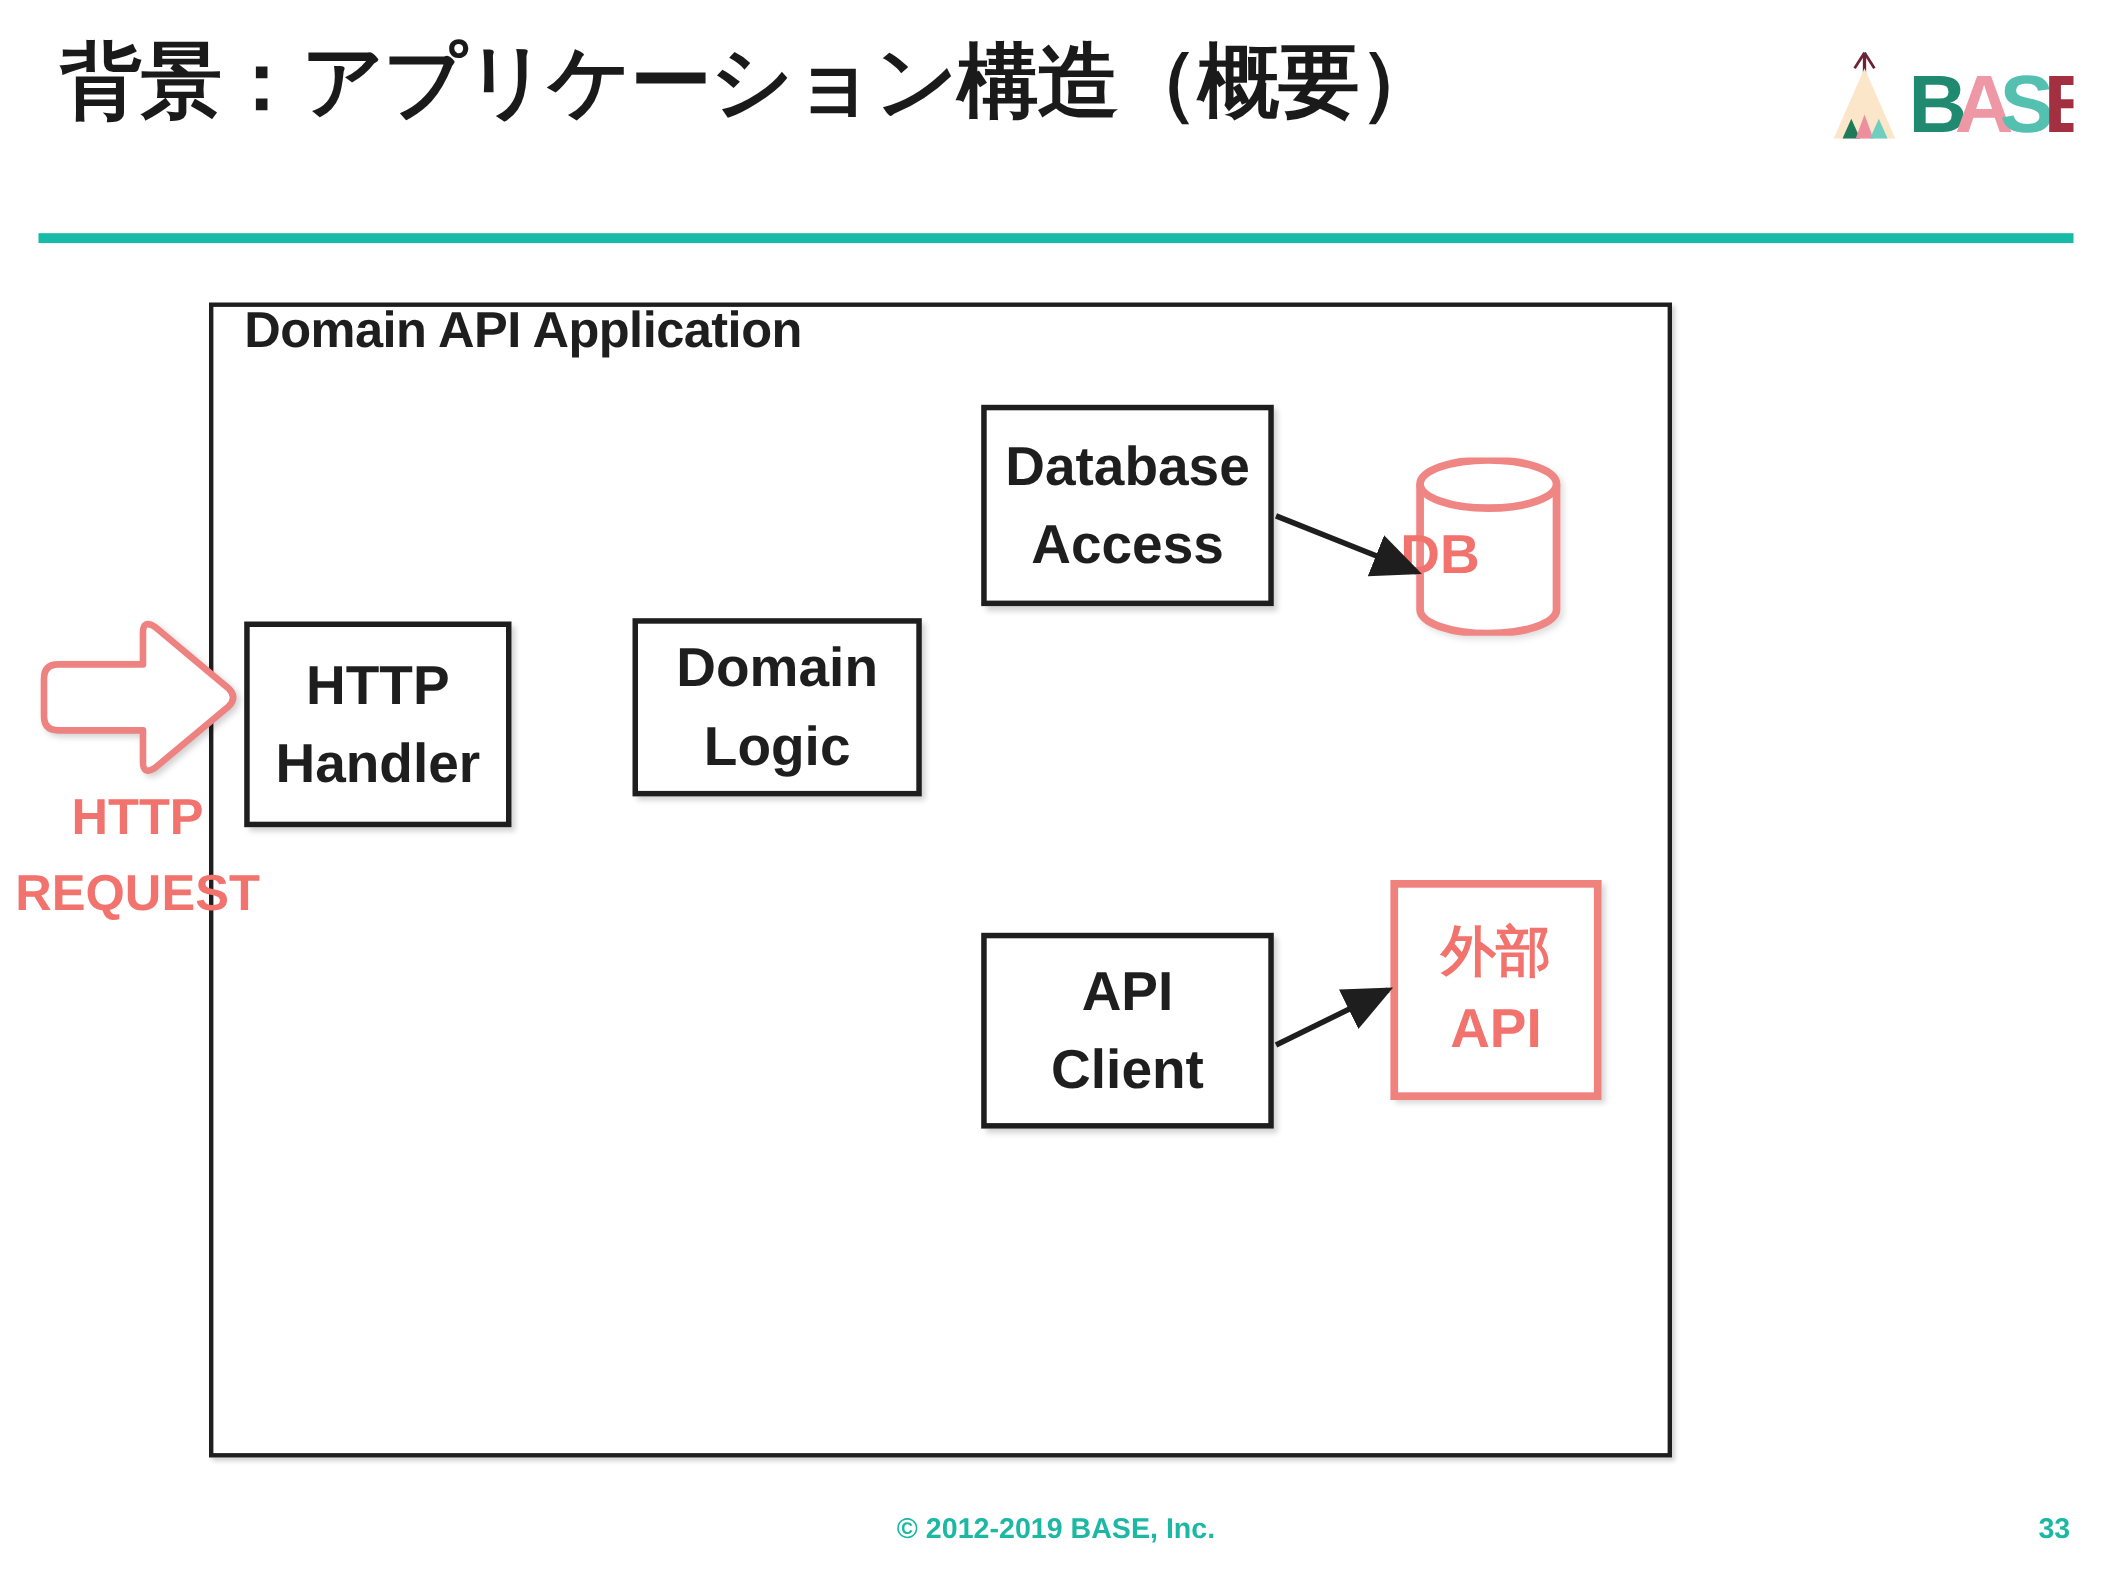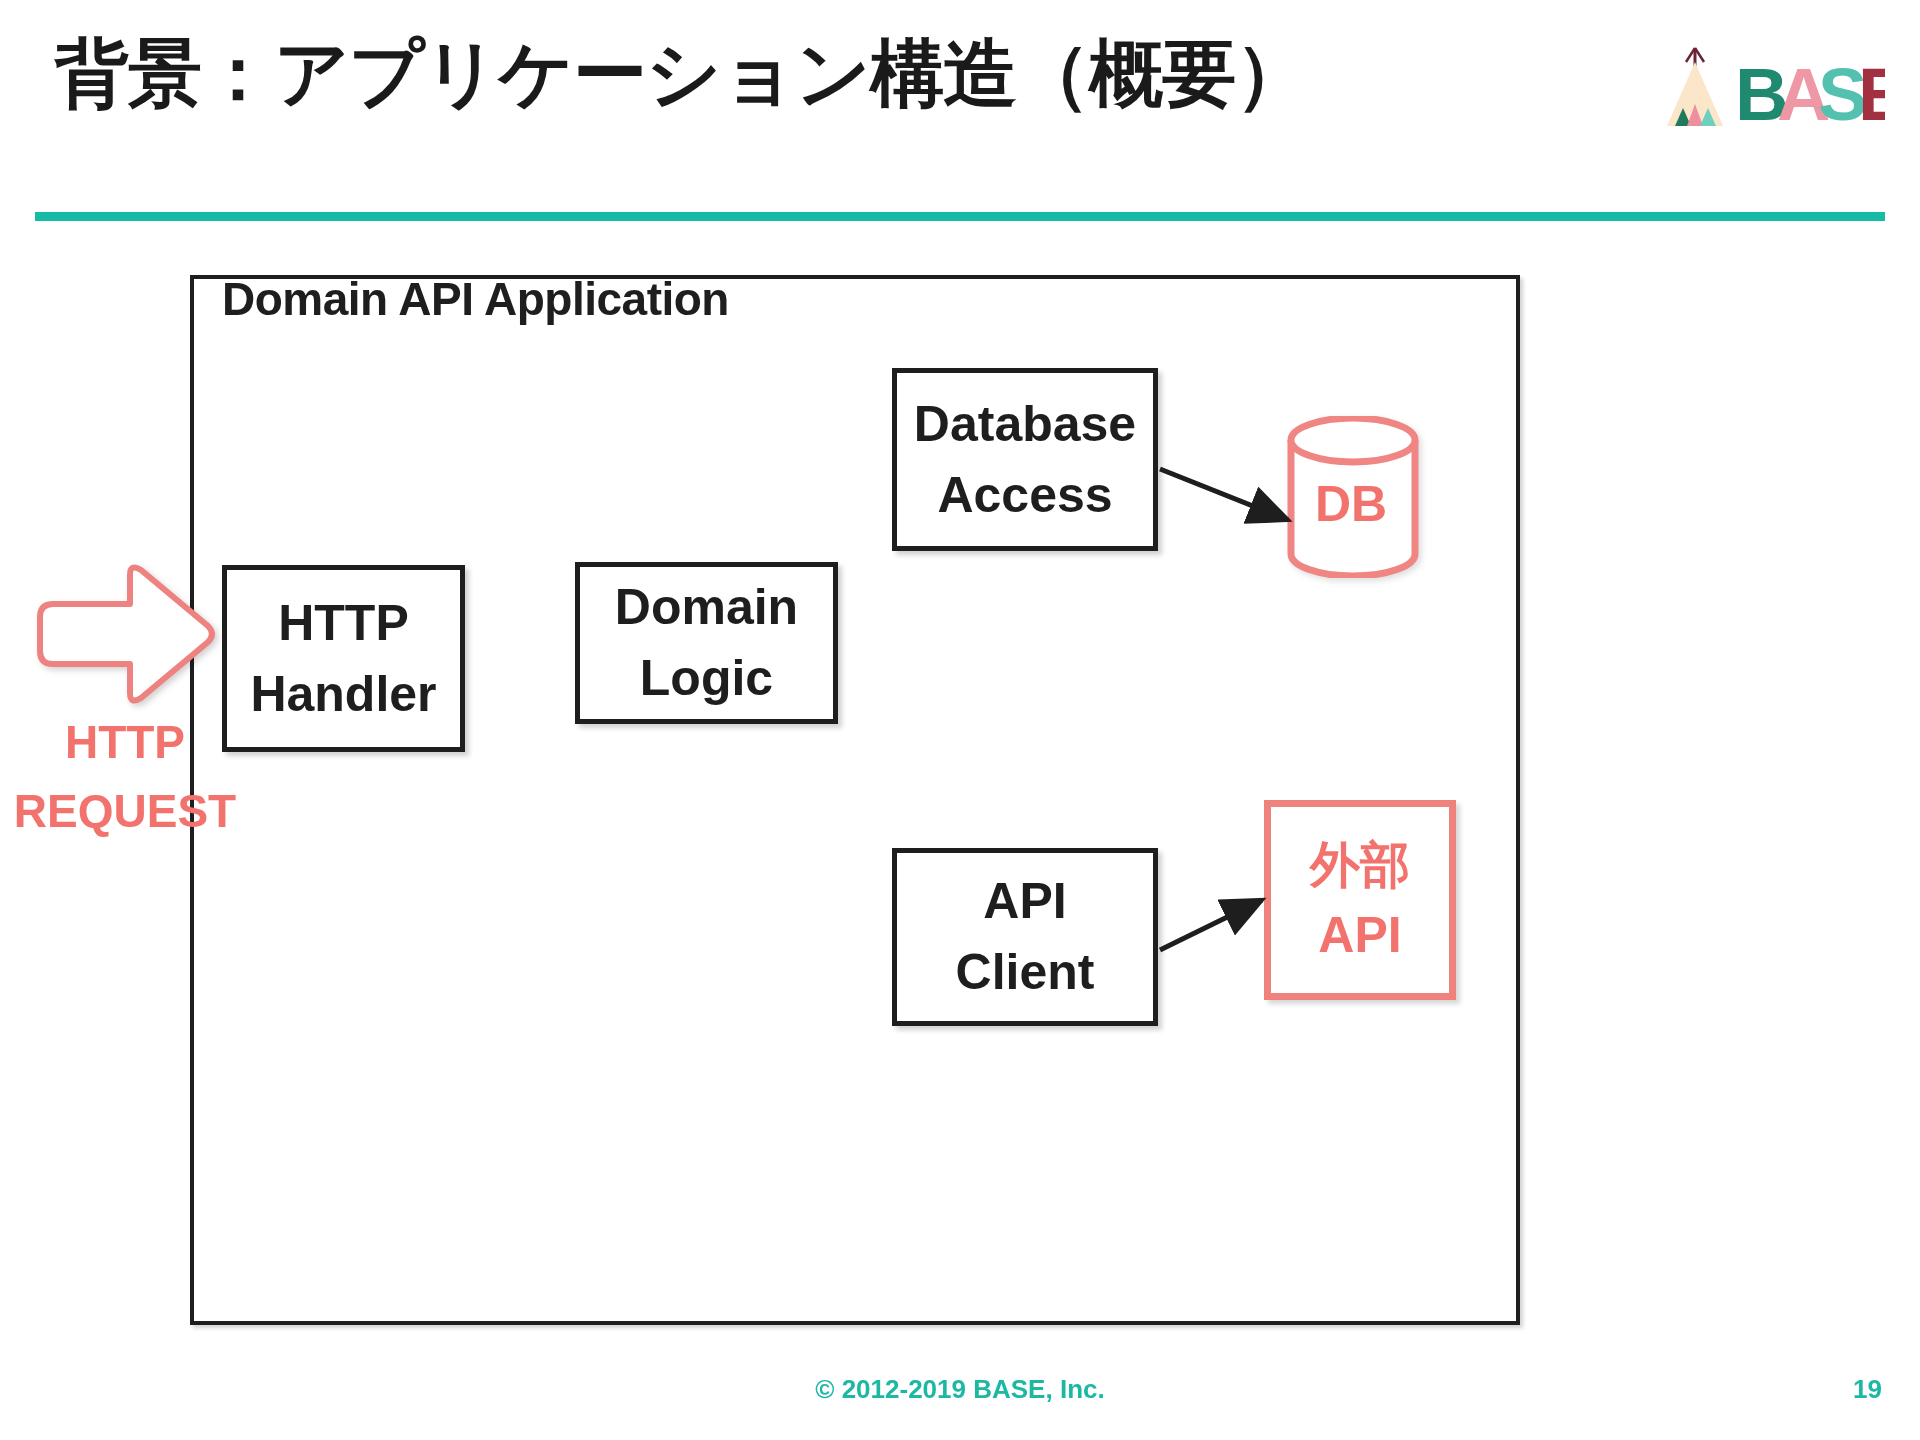--- a/index.html
+++ b/index.html
@@ -118,21 +118,21 @@
   #db-cylinder {
     position: absolute;
     left: 1286px;
     top: 186px;
     width: 134px;
     height: 162px;
   }
   #db-cylinder svg { display: block; filter: drop-shadow(3px 3px 3px rgba(0,0,0,0.13)); }
   #db-label {
     position: absolute;
-    left: 1284px;
+    left: 1242px;
     top: 245px;
     width: 134px;
     text-align: center;
     font-size: 50px;
     font-weight: bold;
     color: #F2736D;
   }
 
   
   #http-request-arrow {
@@ -275,13 +275,13 @@
       <marker id="arrowhead" markerWidth="10" markerHeight="10" refX="8" refY="4" orient="auto" markerUnits="strokeWidth">
         <path d="M0,0 L9,4 L0,8 Z" fill="#1e1e1e"></path>
       </marker>
     </defs>
     <line x1="1160" y1="239" x2="1288" y2="290" stroke="#1e1e1e" stroke-width="5" marker-end="url(#arrowhead)"></line>
     <line x1="1160" y1="720" x2="1262" y2="670" stroke="#1e1e1e" stroke-width="5" marker-end="url(#arrowhead)"></line>
   </svg>
 </div>
 
 <div id="footer-copyright">© 2012-2019 BASE, Inc.</div>
-<div id="footer-page-number">19</div>
+<div id="footer-page-number">33</div>
 
 </body></html>

